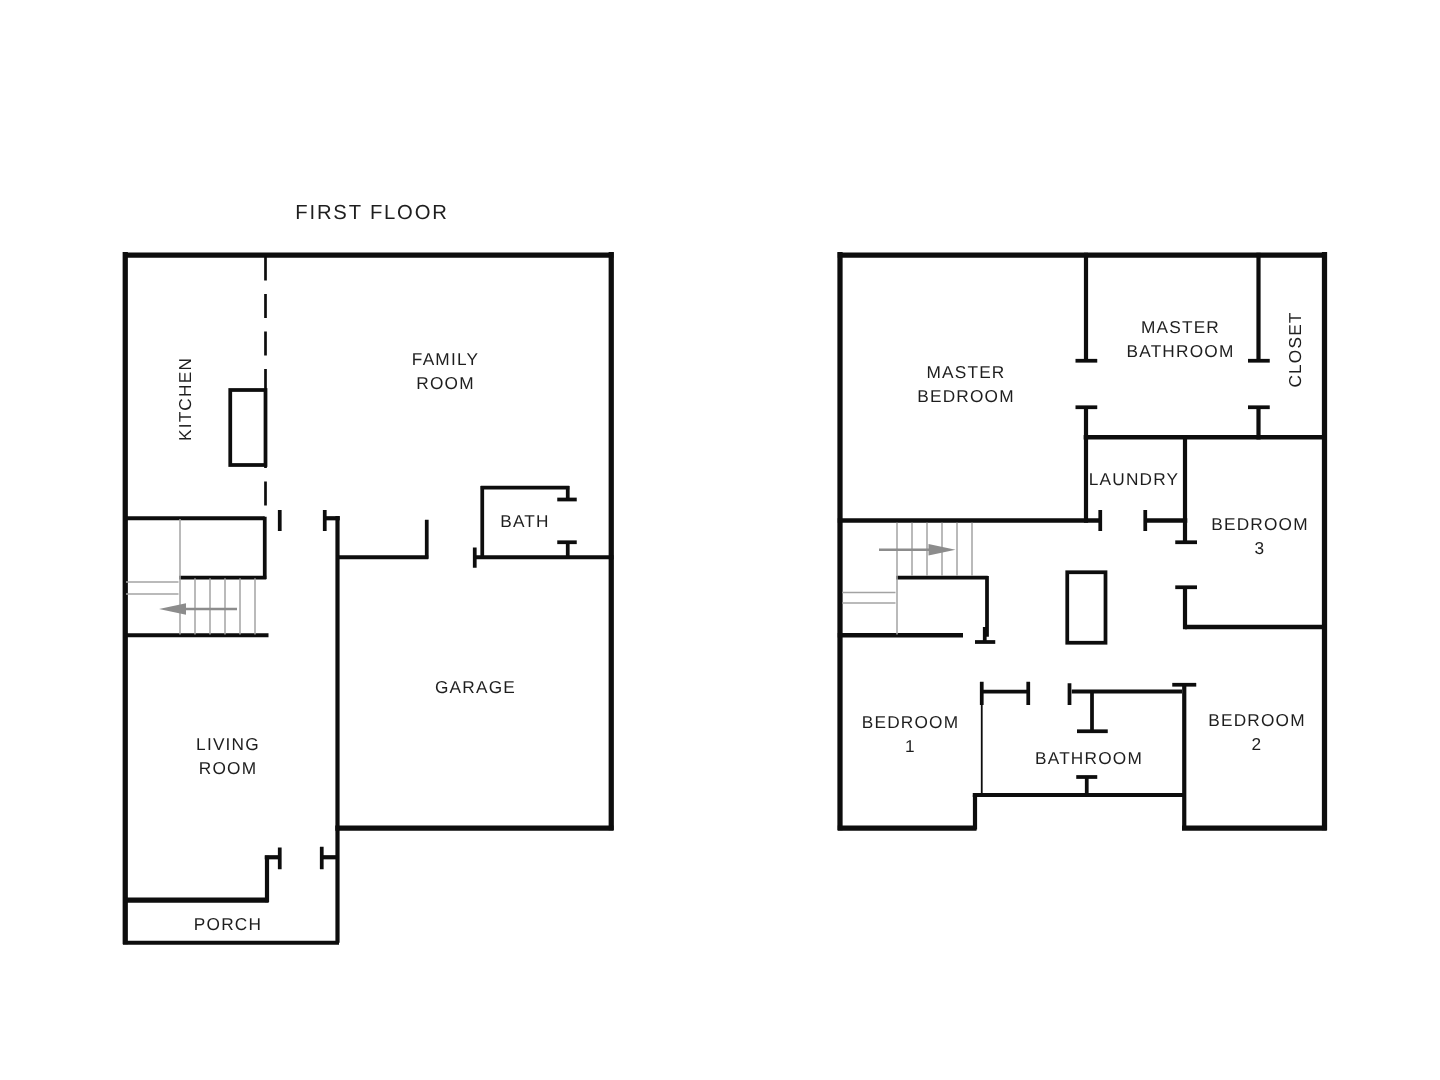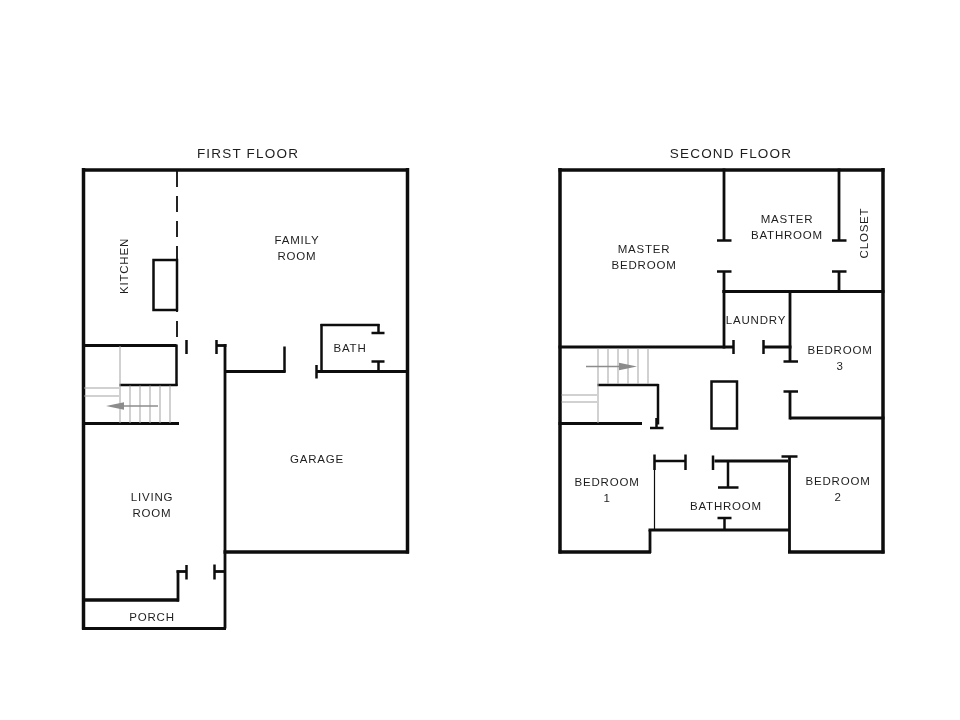--- a/index.html
+++ b/index.html
@@ -1,19 +1,19 @@
 <!DOCTYPE html>
 <html><head>
 <meta charset="utf-8">
 <style>
   html,body{margin:0;padding:0;background:#ffffff;}
   .stage{position:relative;width:960px;height:720px;background:#ffffff;overflow:hidden;
          font-family:"Liberation Sans",sans-serif;}
   .floor-title{position:absolute;width:260px;text-align:center;font-size:13.5px;
-               letter-spacing:1.2px;color:#1e1e1e;font-weight:400;margin-top:12px;}
+               letter-spacing:1.2px;color:#1e1e1e;font-weight:400;}
   #first-floor-title{left:118px;top:134px;}
   #second-floor-title{left:601px;top:134px;}
   svg{position:absolute;left:0;top:0;}
   text{font-family:"Liberation Sans",sans-serif;font-size:11.5px;letter-spacing:0.8px;
        fill:#1e1e1e;}
 </style>
 </head>
 <body>
 
 <div class="stage">
@@ -133,14 +133,13 @@
         <text x="840" y="350" text-anchor="middle" dominant-baseline="central">BEDROOM</text>
         <text x="840" y="366" text-anchor="middle" dominant-baseline="central">3</text>
         <text x="607" y="482" text-anchor="middle" dominant-baseline="central">BEDROOM</text>
         <text x="607" y="498" text-anchor="middle" dominant-baseline="central">1</text>
         <text x="726" y="506" text-anchor="middle" dominant-baseline="central">BATHROOM</text>
         <text x="838" y="481" text-anchor="middle" dominant-baseline="central">BEDROOM</text>
         <text x="838" y="497" text-anchor="middle" dominant-baseline="central">2</text>
       </g>
     </svg>
   <div class="floor-title" id="first-floor-title">FIRST FLOOR</div>
-  <div class="floor-title" id="second-floor-title">SECOND FLOOR</div>
 </div>
 
 </body></html>

